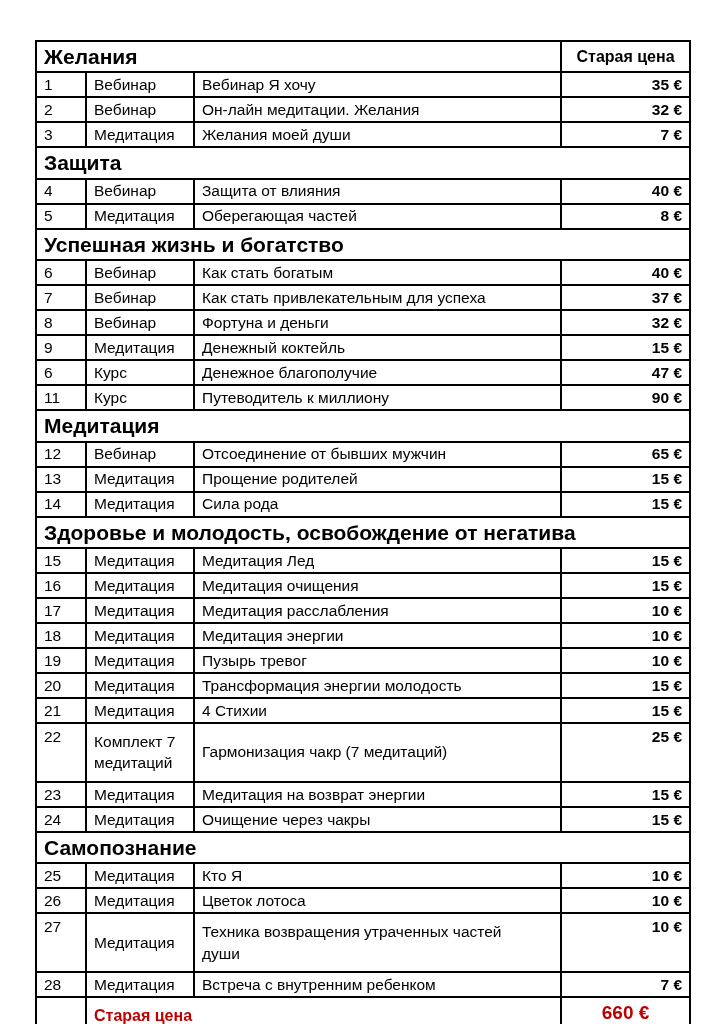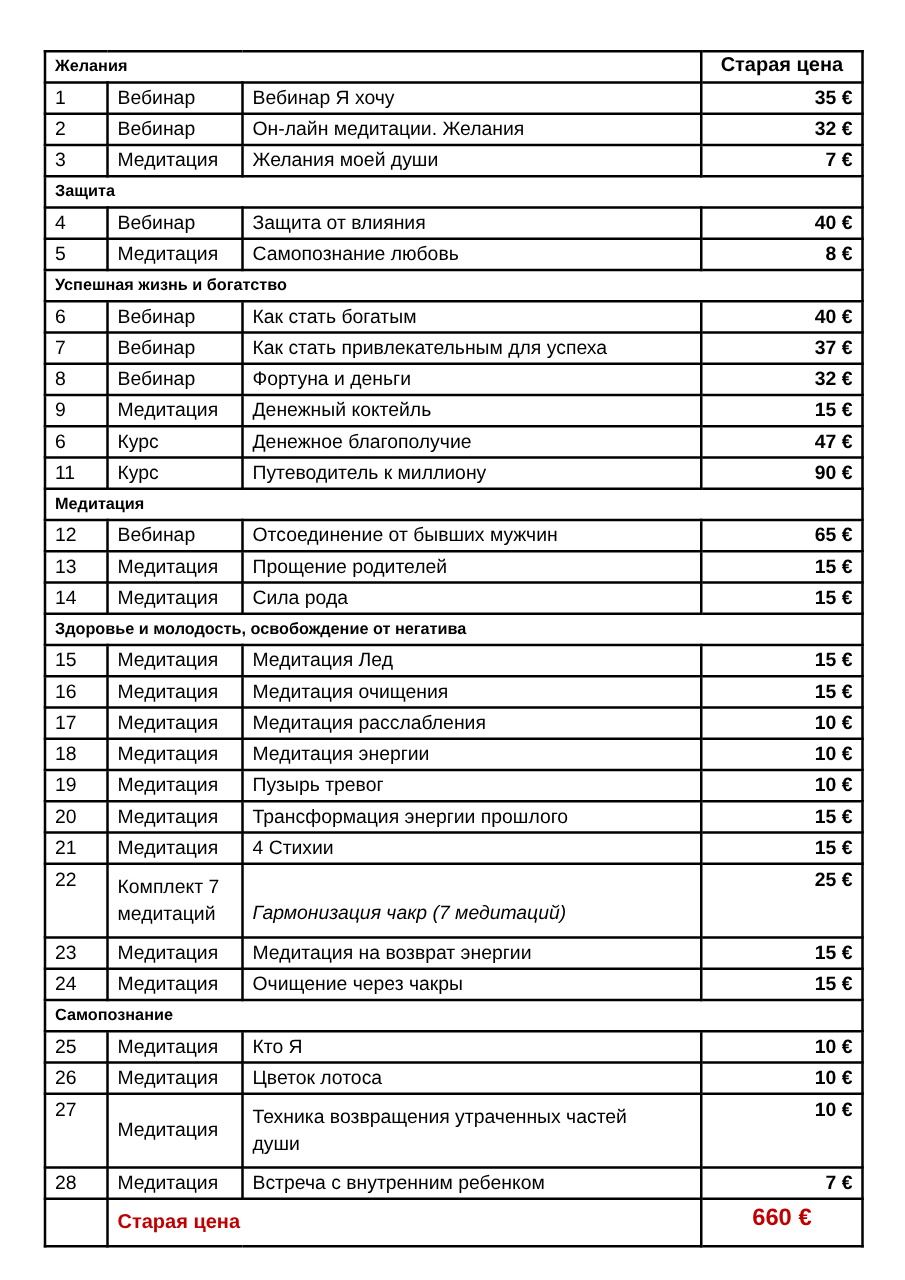--- a/index.html
+++ b/index.html
@@ -36,21 +36,21 @@
     vertical-align: middle;
     overflow: hidden;
   }
   tr.item-row { height: 25px; }
   tr.item-row.tall { height: 59px; }
   tr.section-row { height: 25px; }
   tr.footer-row { height: 38px; }
 
   td.section-title {
     font-weight: bold;
-    font-size: 13px;
+    font-size: 21px;
     white-space: nowrap;
     margin-top: 24px;
   }
   td.price-header {
     font-weight: bold;
     font-size: 16px;
     text-align: center;
   }
   td.num { }
   td.type, td.name { white-space: pre-line; }
@@ -58,22 +58,21 @@
     font-weight: bold;
     text-align: right;
   }
   tr.tall td.num,
   tr.tall td.price {
     vertical-align: top;
     padding-top: 2px;
   }
   td.name.vbottom {
     vertical-align: bottom;
-    padding-bottom: 7px;
-    font-style: italic;
+    padding-bottom: 18px;
   }
   td.footer-label {
     font-weight: bold;
     font-size: 16px;
     color: var(--accent-red, #c00000);
   }
   td.footer-total {
     font-weight: bold;
     font-size: 19px;
     color: var(--accent-red, #c00000);
@@ -122,21 +121,21 @@
           </tr>
           <tr class="item-row">
             <td class="num">4</td>
             <td class="type">Вебинар</td>
             <td class="name">Защита от влияния</td>
             <td class="price">40 €</td>
           </tr>
           <tr class="item-row">
             <td class="num">5</td>
             <td class="type">Медитация</td>
-            <td class="name">Самопознание любовь</td>
+            <td class="name">Оберегающая частей</td>
             <td class="price">8 €</td>
           </tr>
           <tr class="section-row">
             <td class="section-title" colspan="4">Успешная жизнь и богатство</td>
           </tr>
           <tr class="item-row">
             <td class="num">6</td>
             <td class="type">Вебинар</td>
             <td class="name">Как стать богатым</td>
             <td class="price">40 €</td>
@@ -221,21 +220,21 @@
           </tr>
           <tr class="item-row">
             <td class="num">19</td>
             <td class="type">Медитация</td>
             <td class="name">Пузырь тревог</td>
             <td class="price">10 €</td>
           </tr>
           <tr class="item-row">
             <td class="num">20</td>
             <td class="type">Медитация</td>
-            <td class="name">Трансформация энергии прошлого</td>
+            <td class="name">Трансформация энергии молодость</td>
             <td class="price">15 €</td>
           </tr>
           <tr class="item-row">
             <td class="num">21</td>
             <td class="type">Медитация</td>
             <td class="name">4 Стихии</td>
             <td class="price">15 €</td>
           </tr>
           <tr class="item-row tall">
             <td class="num">22</td>

